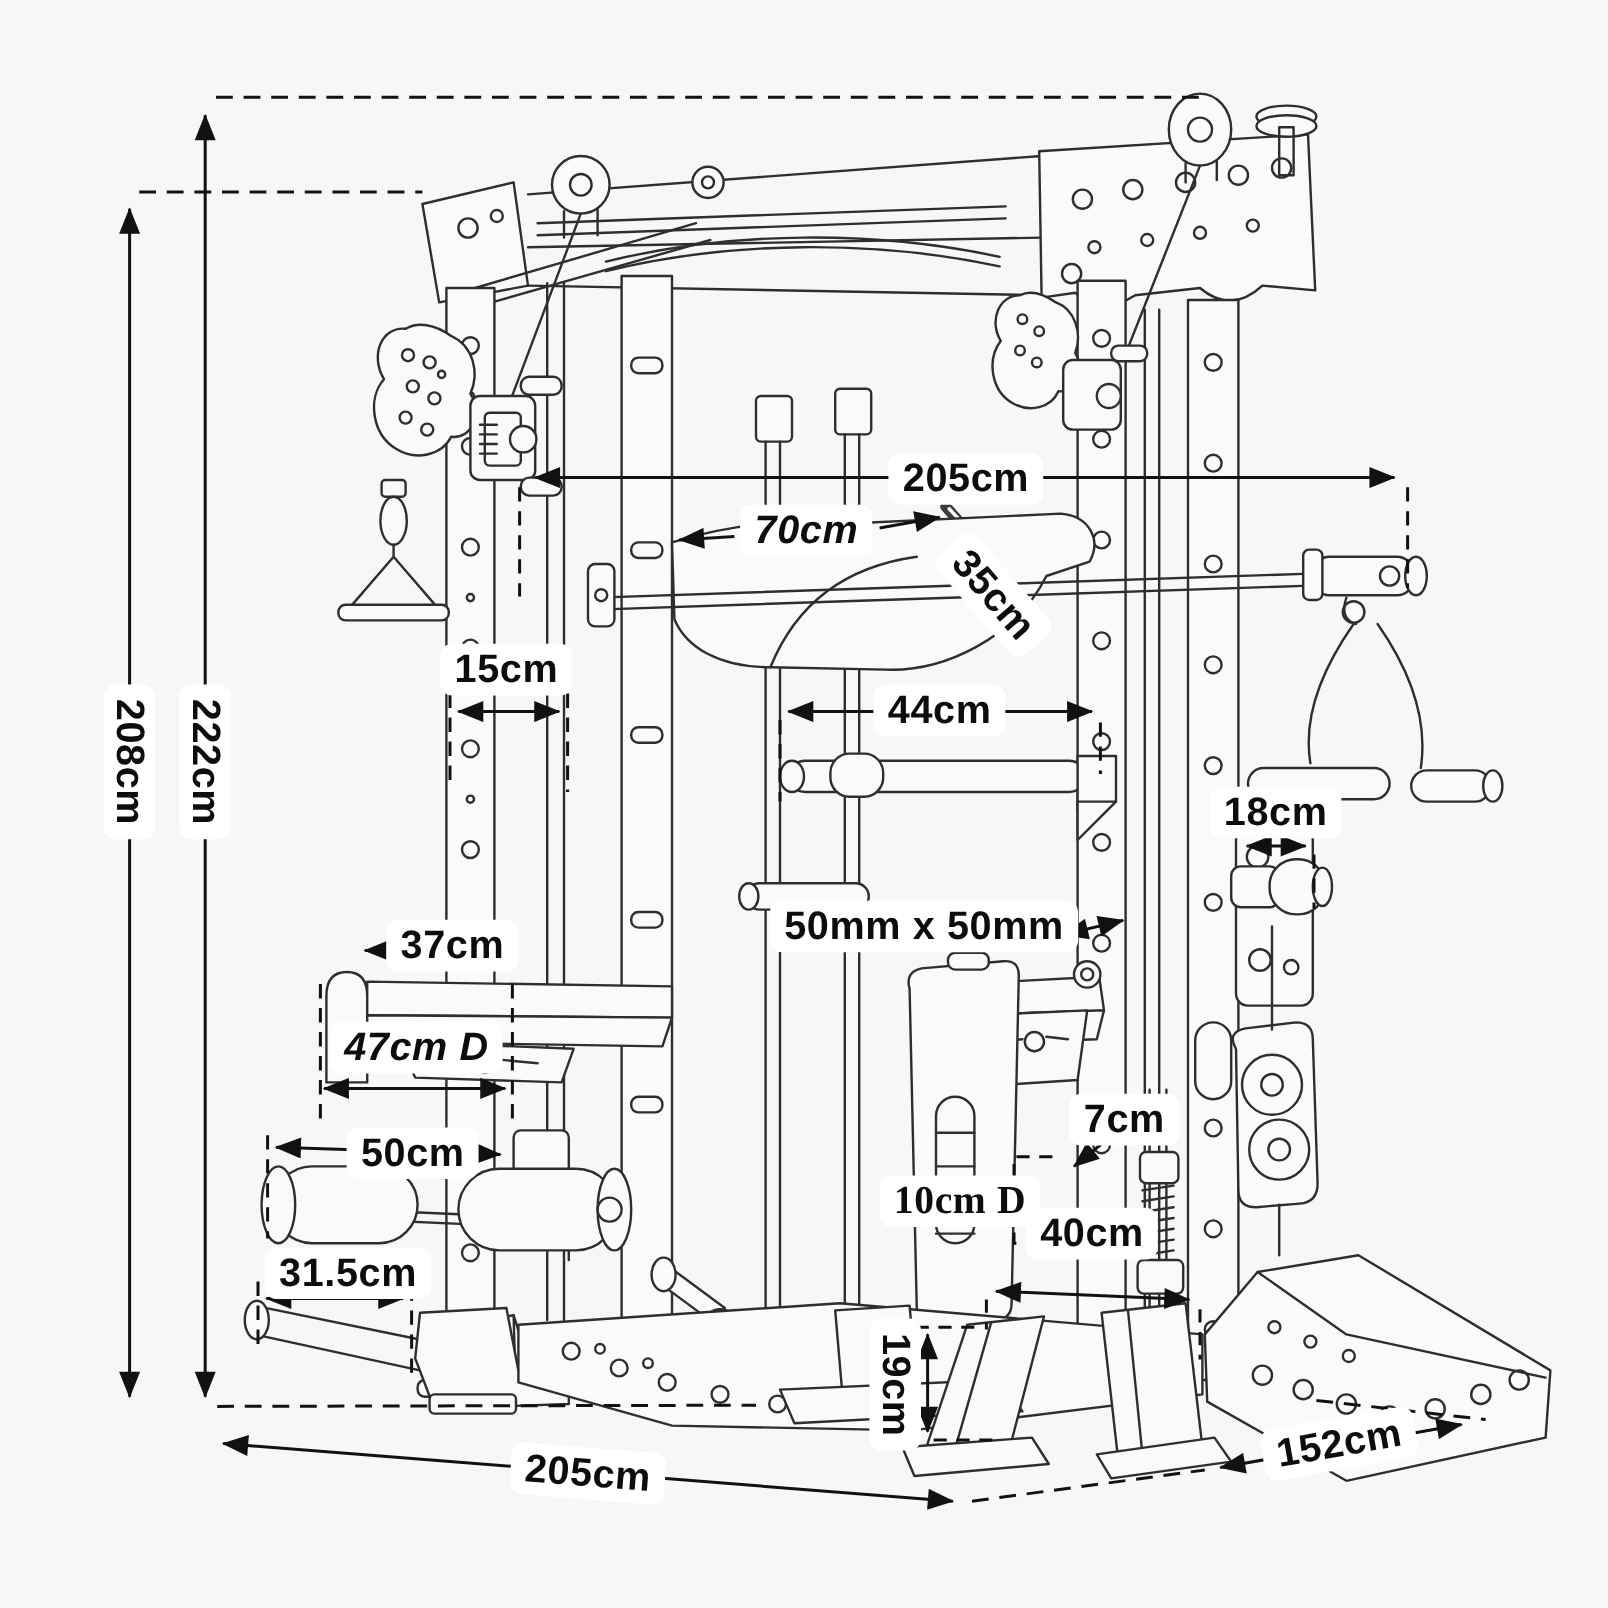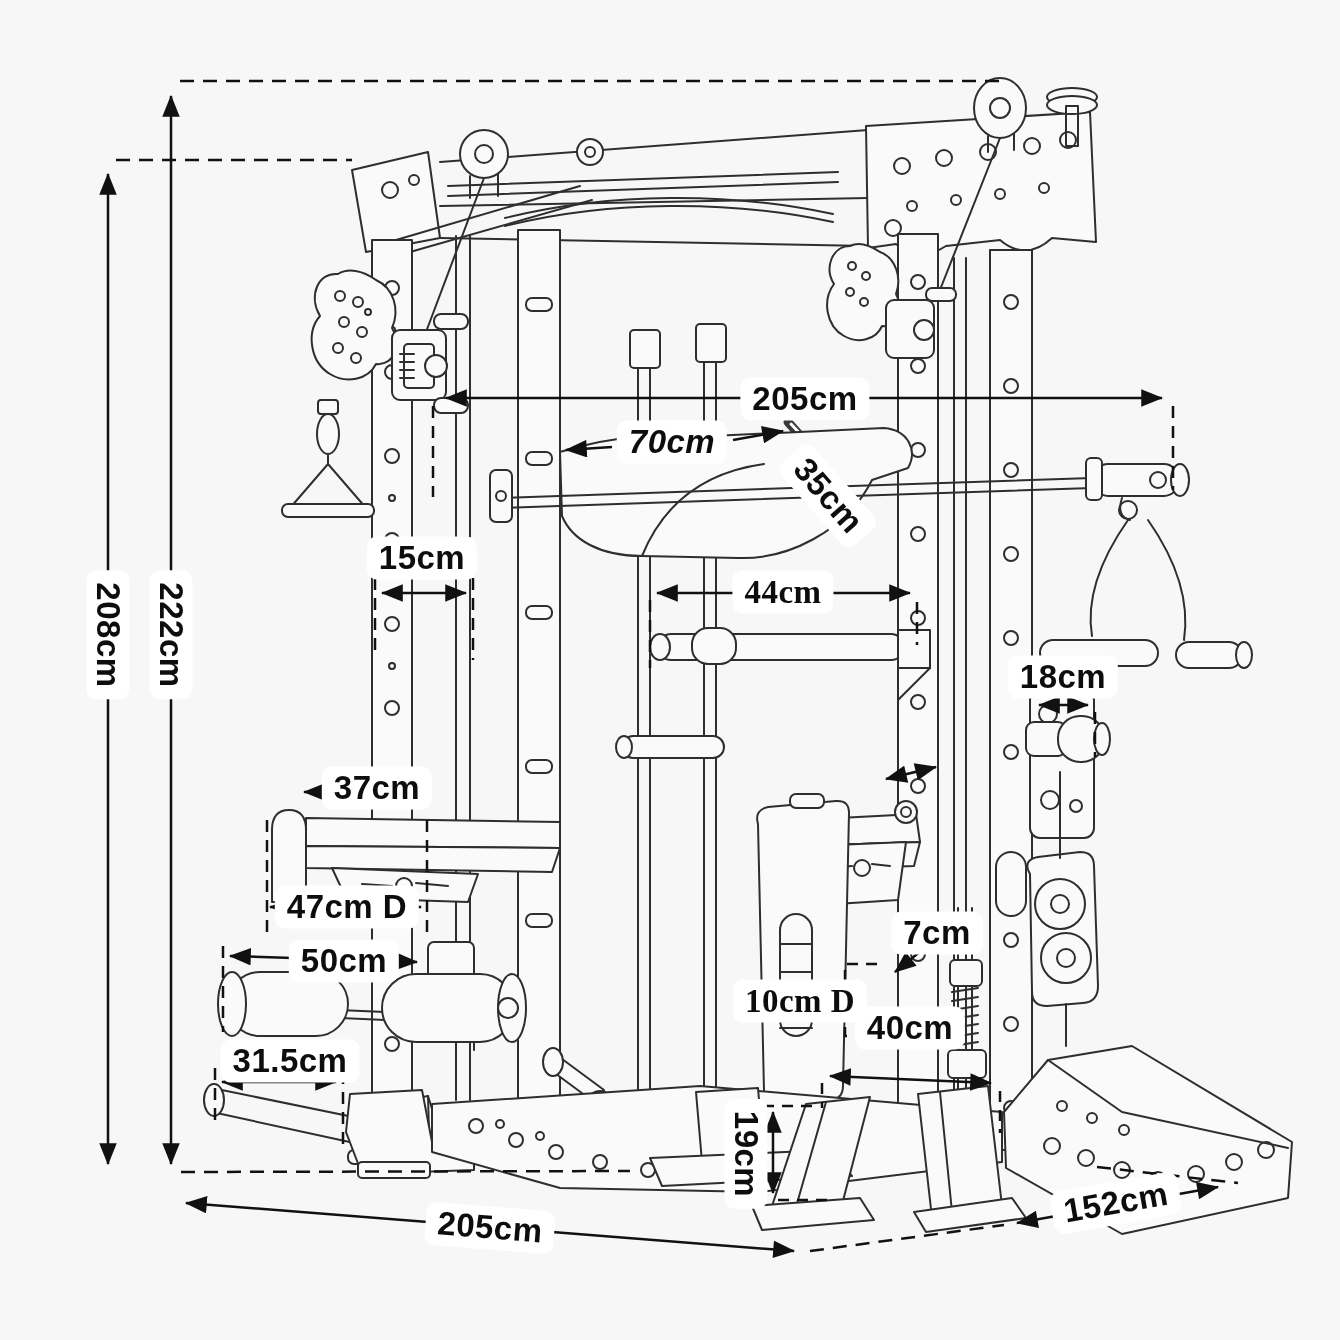--- a/index.html
+++ b/index.html
@@ -349,24 +349,25 @@
       <line x1="1097" y1="1167" x2="1238" y2="1183" stroke-dasharray="14 9"></line>
     </g>
   </svg>
 
   <div class="dim rot90" style="left:108px;top:635px;">208cm</div>
   <div class="dim rot90" style="left:171px;top:635px;">222cm</div>
   <div class="dim" style="left:805px;top:399px;">205cm</div>
   <div class="dim" style="left:672px;top:442px;font-style:italic;">70cm</div>
   <div class="dim rot49" style="left:828px;top:496px;">35cm</div>
   <div class="dim" style="left:422px;top:558px;">15cm</div>
-  <div class="dim" style="left:783px;top:592px;font-family:Liberation Serif, serif;">44cm</div>
+  <div class="dim" style="left:783px;top:592px;">44cm</div>
   <div class="dim" style="left:1063px;top:677px;">18cm</div>
+  <div class="dim" style="left:770px;top:772px;">50mm x 50mm</div>
   <div class="dim" style="left:377px;top:788px;">37cm</div>
-  <div class="dim" style="left:347px;top:907px;">47cm D</div>
+  <div class="dim" style="left:347px;top:873px;font-style:italic;">47cm D</div>
   <div class="dim" style="left:344px;top:961px;">50cm</div>
   <div class="dim" style="left:290px;top:1061px;">31.5cm</div>
   <div class="dim" style="left:937px;top:933px;text-align:right;">7cm</div>
   <div class="dim" style="left:800px;top:1001px;font-family:Liberation Serif, serif;">10cm D</div>
   <div class="dim" style="left:910px;top:1028px;">40cm</div>
   <div class="dim rot90" style="left:746px;top:1154px;">19cm</div>
   <div class="dim rot4" style="left:490px;top:1228px;">205cm</div>
   <div class="dim rotm10" style="left:1116px;top:1203px;">152cm</div>
 
 </div>

